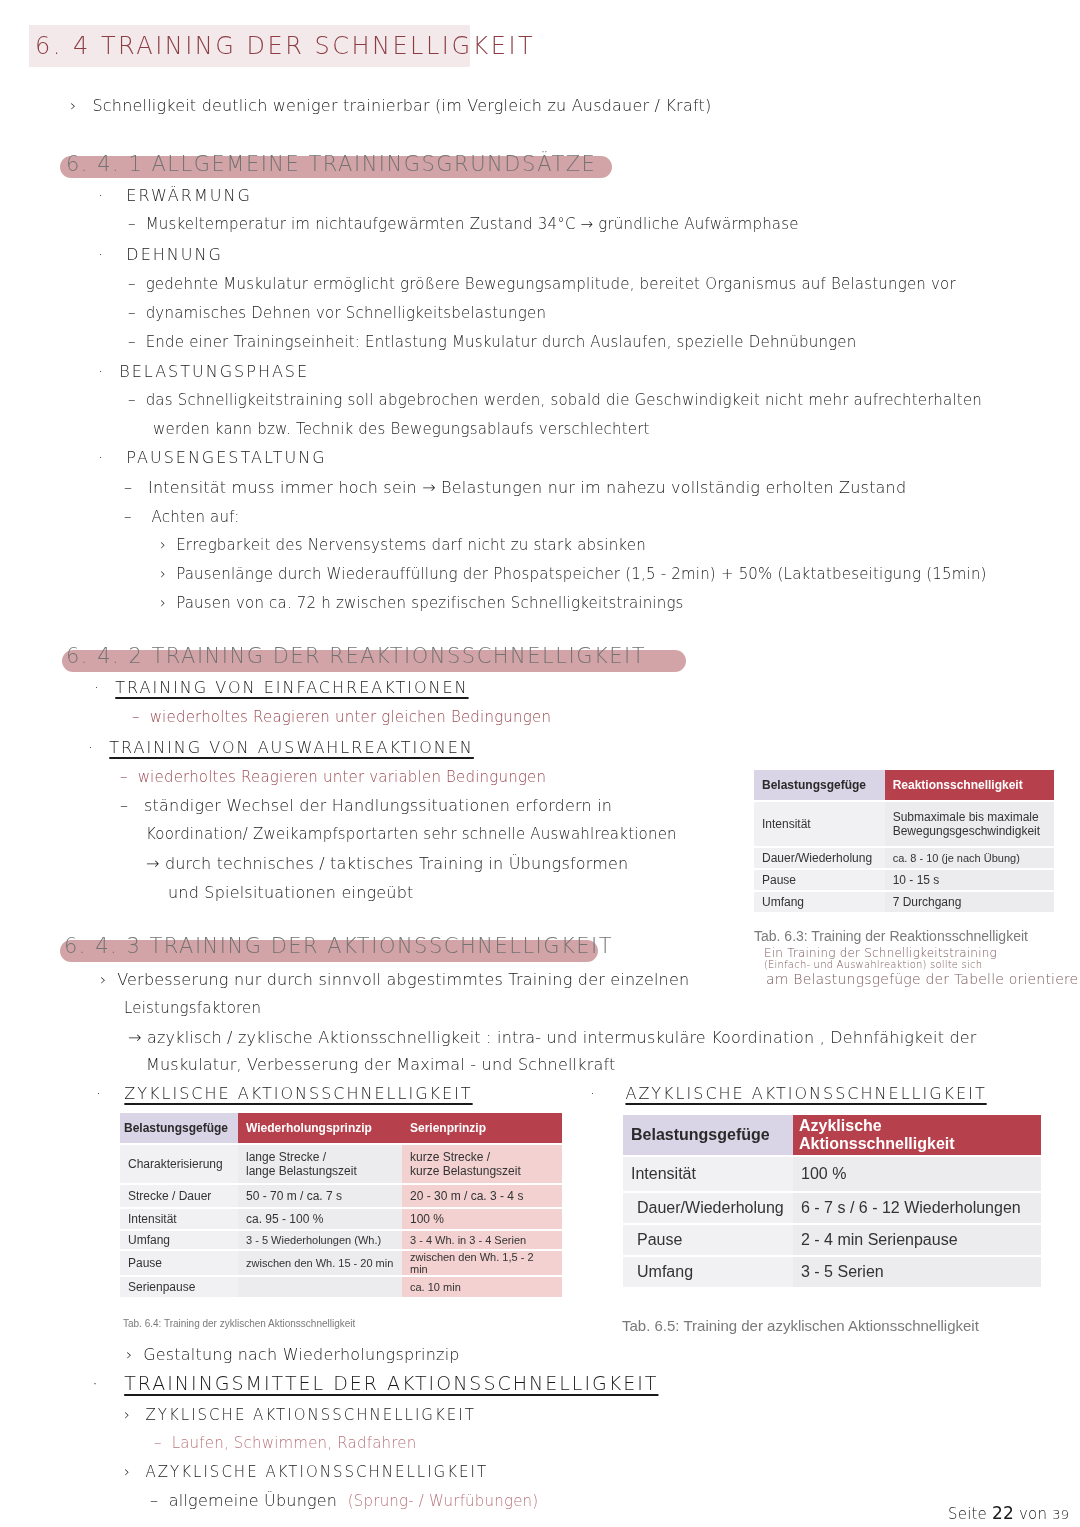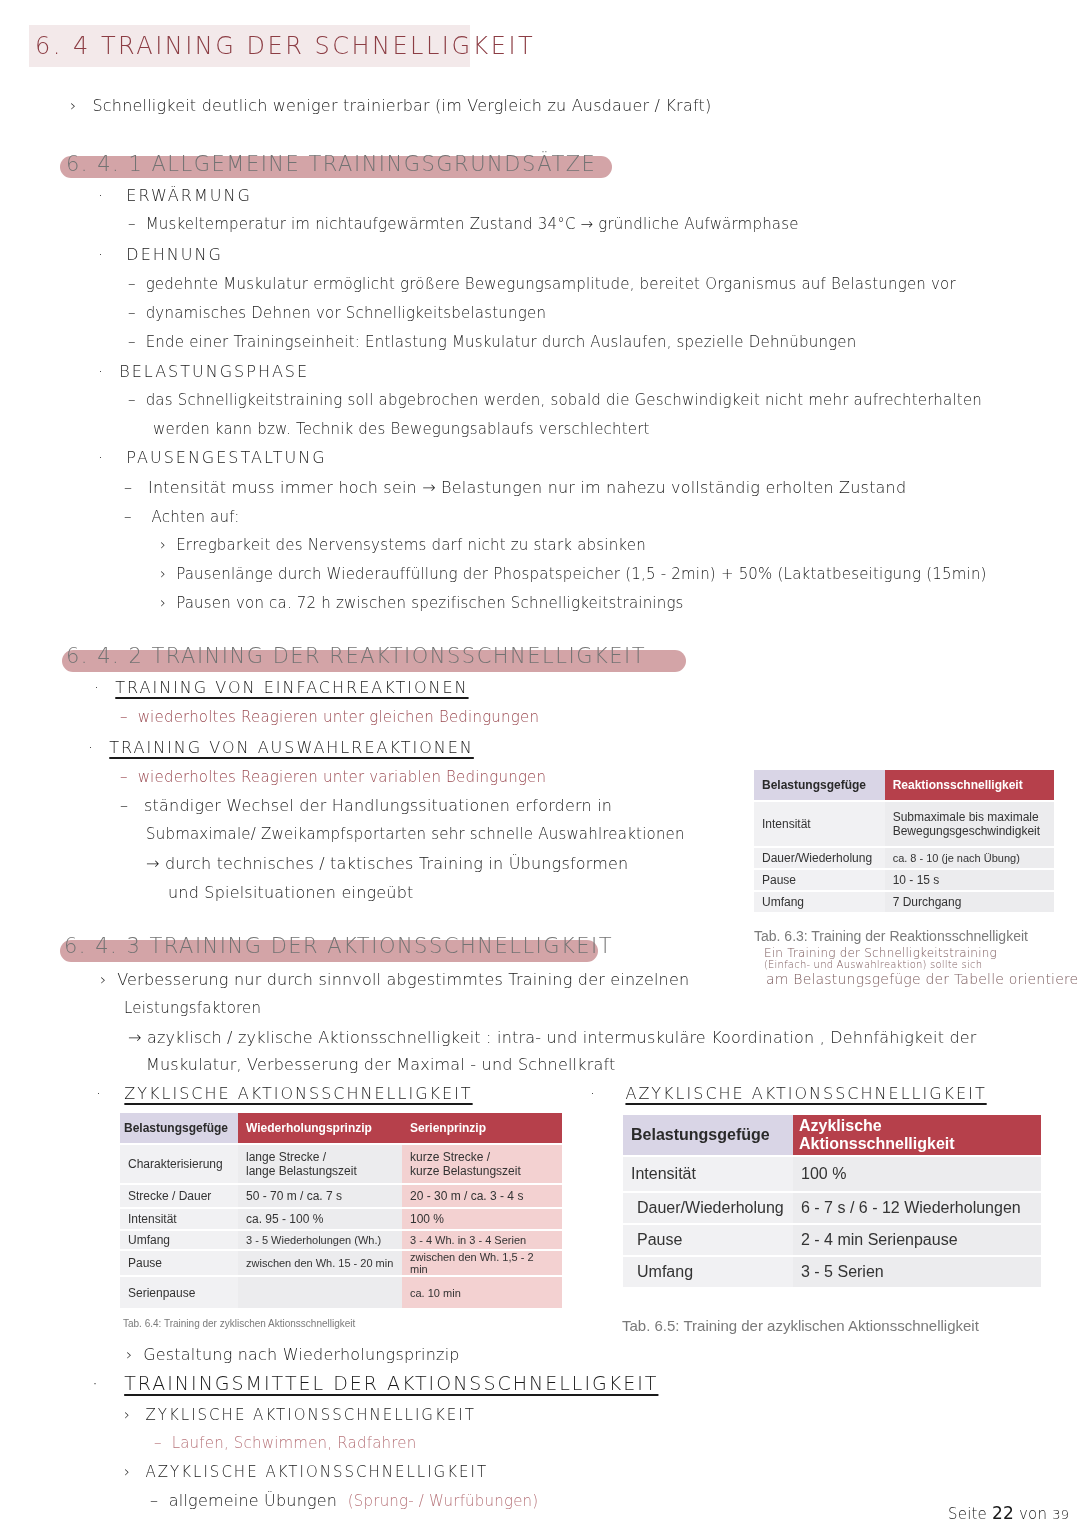--- a/index.html
+++ b/index.html
@@ -55,25 +55,25 @@
 <div class="abs b hw" style="left:124px;top:478px;">–&nbsp;&nbsp;&nbsp;<span>Intensität muss immer hoch sein → Belastungen nur im nahezu vollständig erholten Zustand</span></div>
 <div class="abs s hw" style="left:124px;top:508px;">–&nbsp;&nbsp;&nbsp;&nbsp;<span>Achten auf:</span></div>
 <div class="abs s hw" style="left:160px;top:536px;">›&nbsp;&nbsp;<span>Erregbarkeit des Nervensystems darf nicht zu stark absinken</span></div>
 <div class="abs s hw" style="left:160px;top:565px;">›&nbsp;&nbsp;<span>Pausenlänge durch Wiederauffüllung der Phospatspeicher (1,5 - 2min) + 50% (Laktatbeseitigung (15min)</span></div>
 <div class="abs s hw" style="left:160px;top:594px;">›&nbsp;&nbsp;<span>Pausen von ca. 72 h zwischen spezifischen Schnelligkeitstrainings</span></div>
 
 <div class="h2" style="left:62px;top:650px;width:624px;"></div>
 <div class="abs h2-text hw" style="left:66px;top:644px;">6. 4. 2 TRAINING DER REAKTIONSSCHNELLIGKEIT</div>
 
 <div class="abs b hw caps" style="left:94px;top:678px;">·&nbsp;&nbsp;<span class="ul">TRAINING VON EINFACHREAKTIONEN</span></div>
-<div class="abs s hw red" style="left:120px;top:708px;text-align:center;">–&nbsp;&nbsp;<span>wiederholtes Reagieren unter gleichen Bedingungen</span></div>
+<div class="abs s hw red" style="left:132px;top:708px;text-align:center;">–&nbsp;&nbsp;<span>wiederholtes Reagieren unter gleichen Bedingungen</span></div>
 <div class="abs b hw caps" style="left:88px;top:738px;">·&nbsp;&nbsp;<span class="ul">TRAINING VON AUSWAHLREAKTIONEN</span></div>
 <div class="abs s hw red" style="left:120px;top:768px;">–&nbsp;&nbsp;<span>wiederholtes Reagieren unter variablen Bedingungen</span></div>
 <div class="abs b hw" style="left:120px;top:796px;">–&nbsp;&nbsp;&nbsp;<span>ständiger Wechsel der Handlungssituationen erfordern in</span></div>
-<div class="abs s hw" style="left:146px;top:825px;">Submaximale/ Zweikampfsportarten sehr schnelle Auswahlreaktionen</div>
+<div class="abs s hw" style="left:146px;top:825px;">Koordination/ Zweikampfsportarten sehr schnelle Auswahlreaktionen</div>
 <div class="abs b hw" style="left:146px;top:854px;">→ durch technisches / taktisches Training in Übungsformen</div>
 <div class="abs b hw" style="left:168px;top:883px;">und Spielsituationen eingeübt</div>
 
 <table class="tbl" style="left:754px;top:768px;width:300px;font-size:12px;">
   <tbody>
       <tr style="height:30px;">
     <th class="lab">Belastungsgefüge</th>
     <th class="acc">Reaktionsschnelligkeit</th>
   </tr>
   <tr style="height:44px;">
@@ -135,21 +135,21 @@
   <tr style="height:18px;font-size:11px;">
     <td class="k" style="font-size:12px;">Umfang</td>
     <td class="v">3 - 5 Wiederholungen (Wh.)</td>
     <td class="p">3 - 4 Wh.  in 3 - 4 Serien</td>
   </tr>
   <tr style="height:22px;font-size:11px;">
     <td class="k" style="font-size:12px;">Pause</td>
     <td class="v">zwischen den Wh. 15 - 20 min</td>
     <td class="p">zwischen den Wh. 1,5 - 2 min</td>
   </tr>
-  <tr style="height:31px;font-size:11px;">
+  <tr style="height:20px;font-size:11px;">
     <td class="k" style="font-size:12px;">Serienpause</td>
     <td class="v"></td>
     <td class="p">ca. 10 min</td>
   </tr>
 </tbody>
   </table>
 <div class="abs caption" style="left:123px;top:1318px;font-size:10px;">Tab. 6.4: Training der zyklischen Aktionsschnelligkeit</div>
 
 <table class="tbl" style="left:623px;top:1113px;width:418px;font-size:16px;">
   <tbody>

